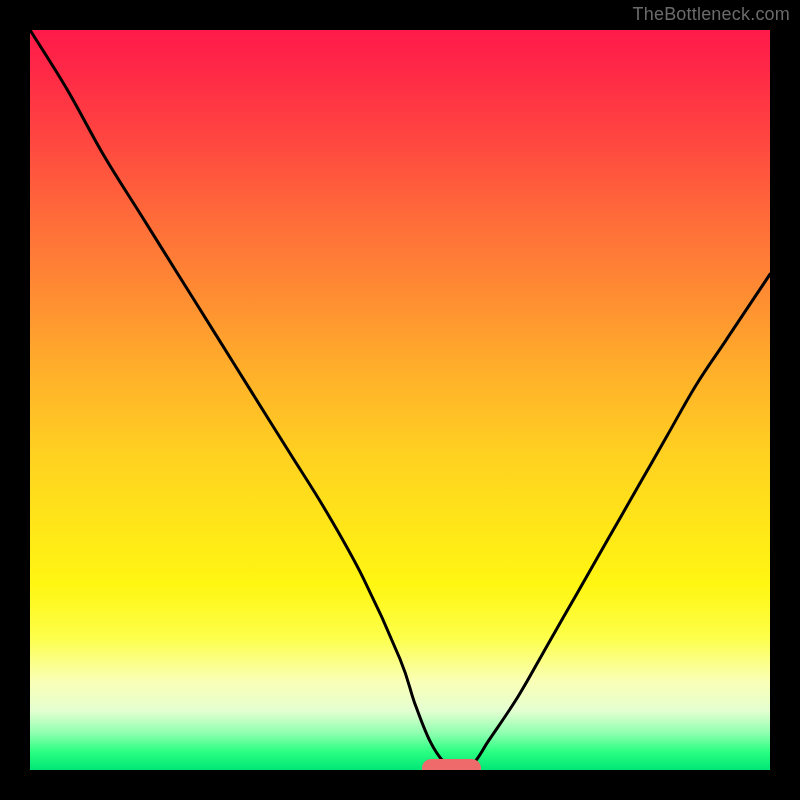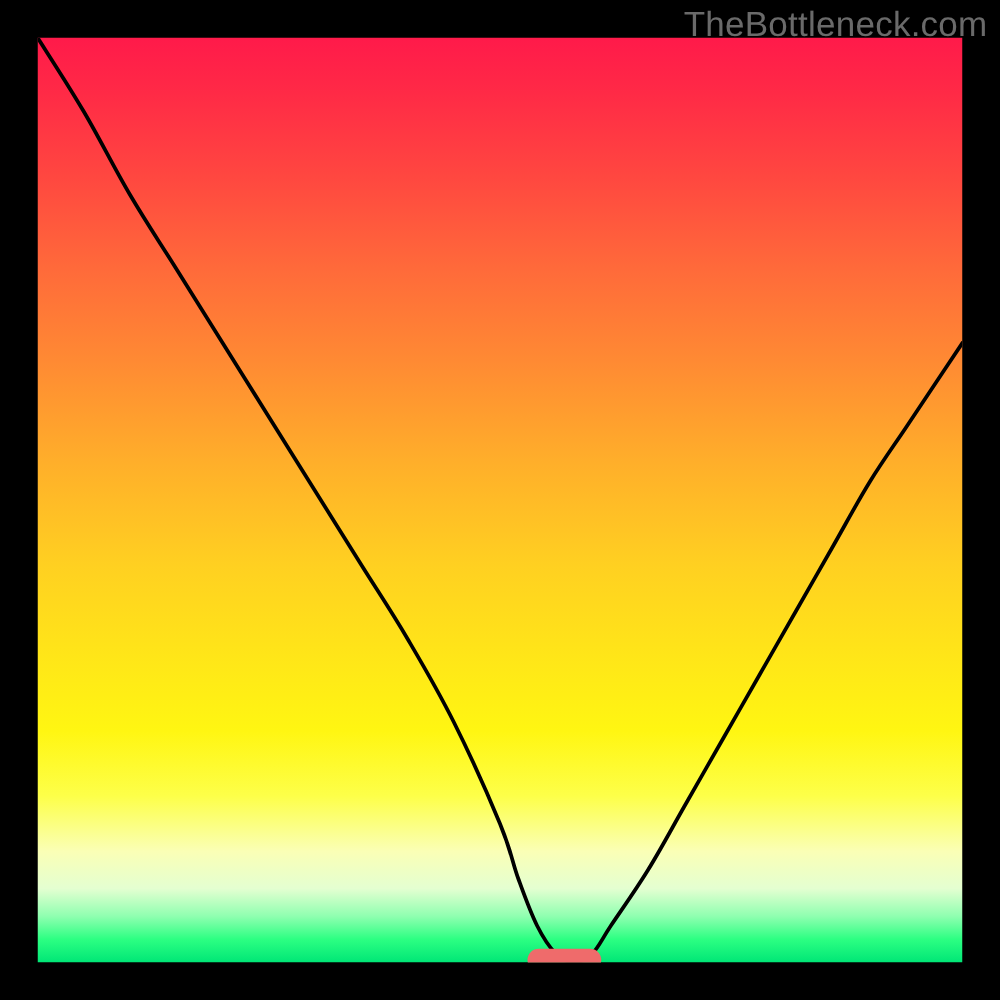--- a/index.html
+++ b/index.html
@@ -59,21 +59,21 @@
   .marker {
     position: absolute;
     border-radius: 999px;
     background: #ef6b6b;
   }
   .attribution {
     position: absolute;
     top: 4px;
     right: 10px;
     font-family: Arial, Helvetica, sans-serif;
-    font-size: 28px;
+    font-size: 18px;
     color: #6a6a6a;
     letter-spacing: 0.2px;
   }
 </style>
 </head>
 <body>
 
 <div class="frame">
   <div class="plot-area">
     <div class="gradient-bg"></div>

